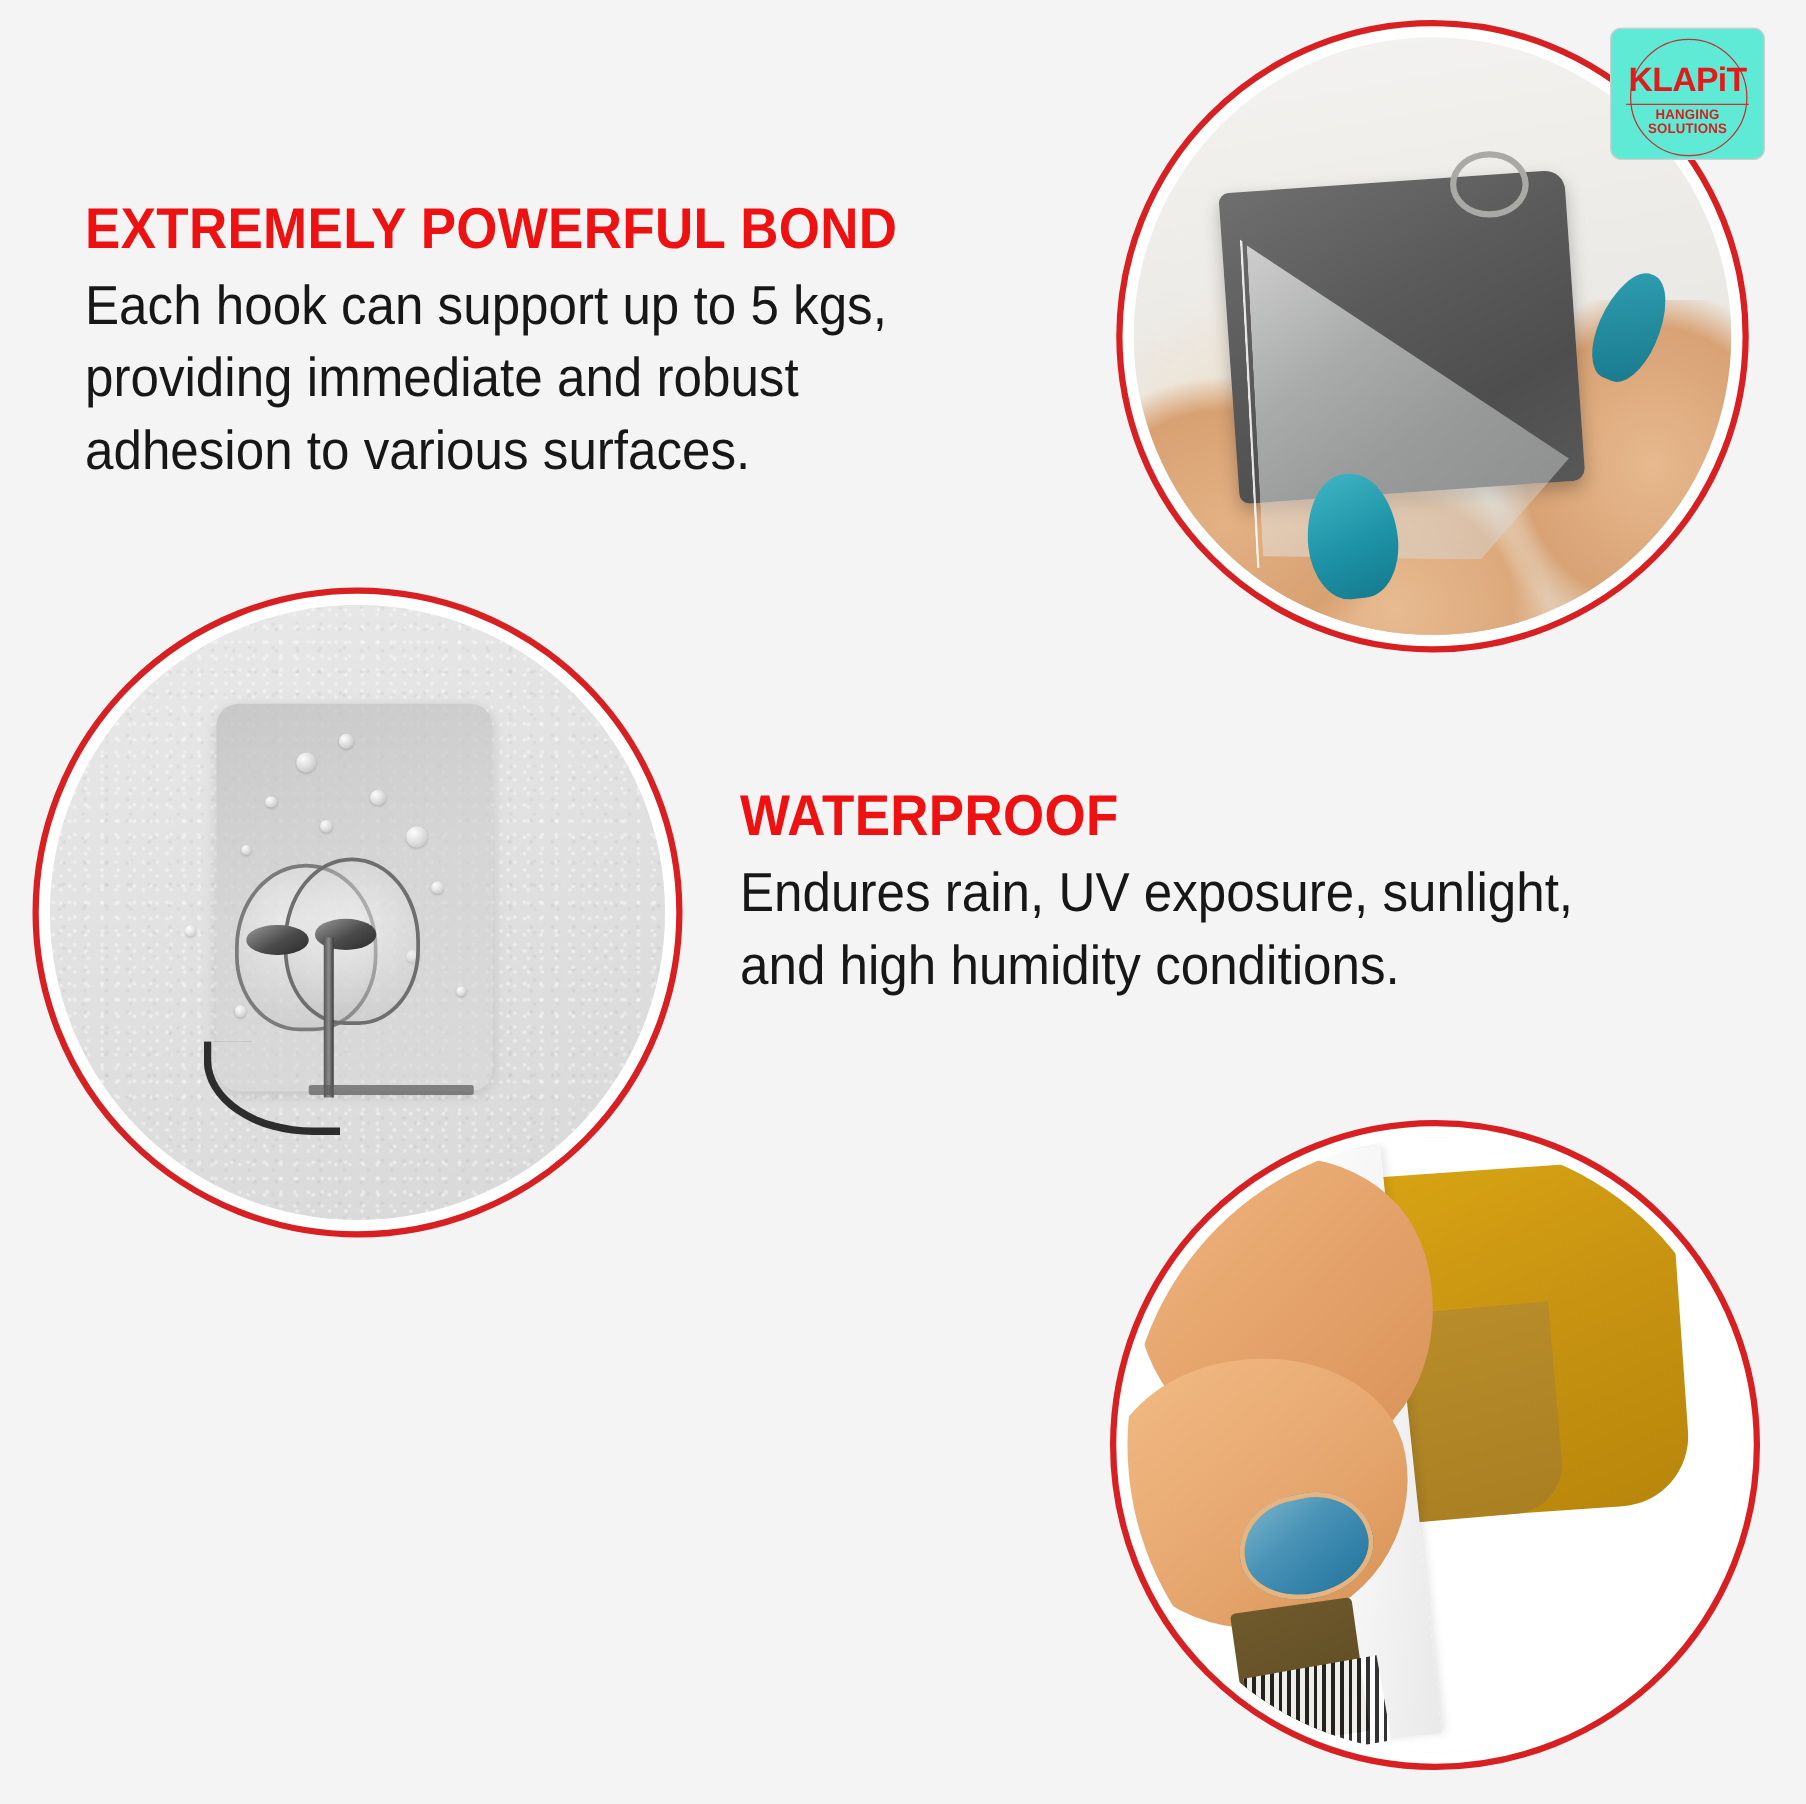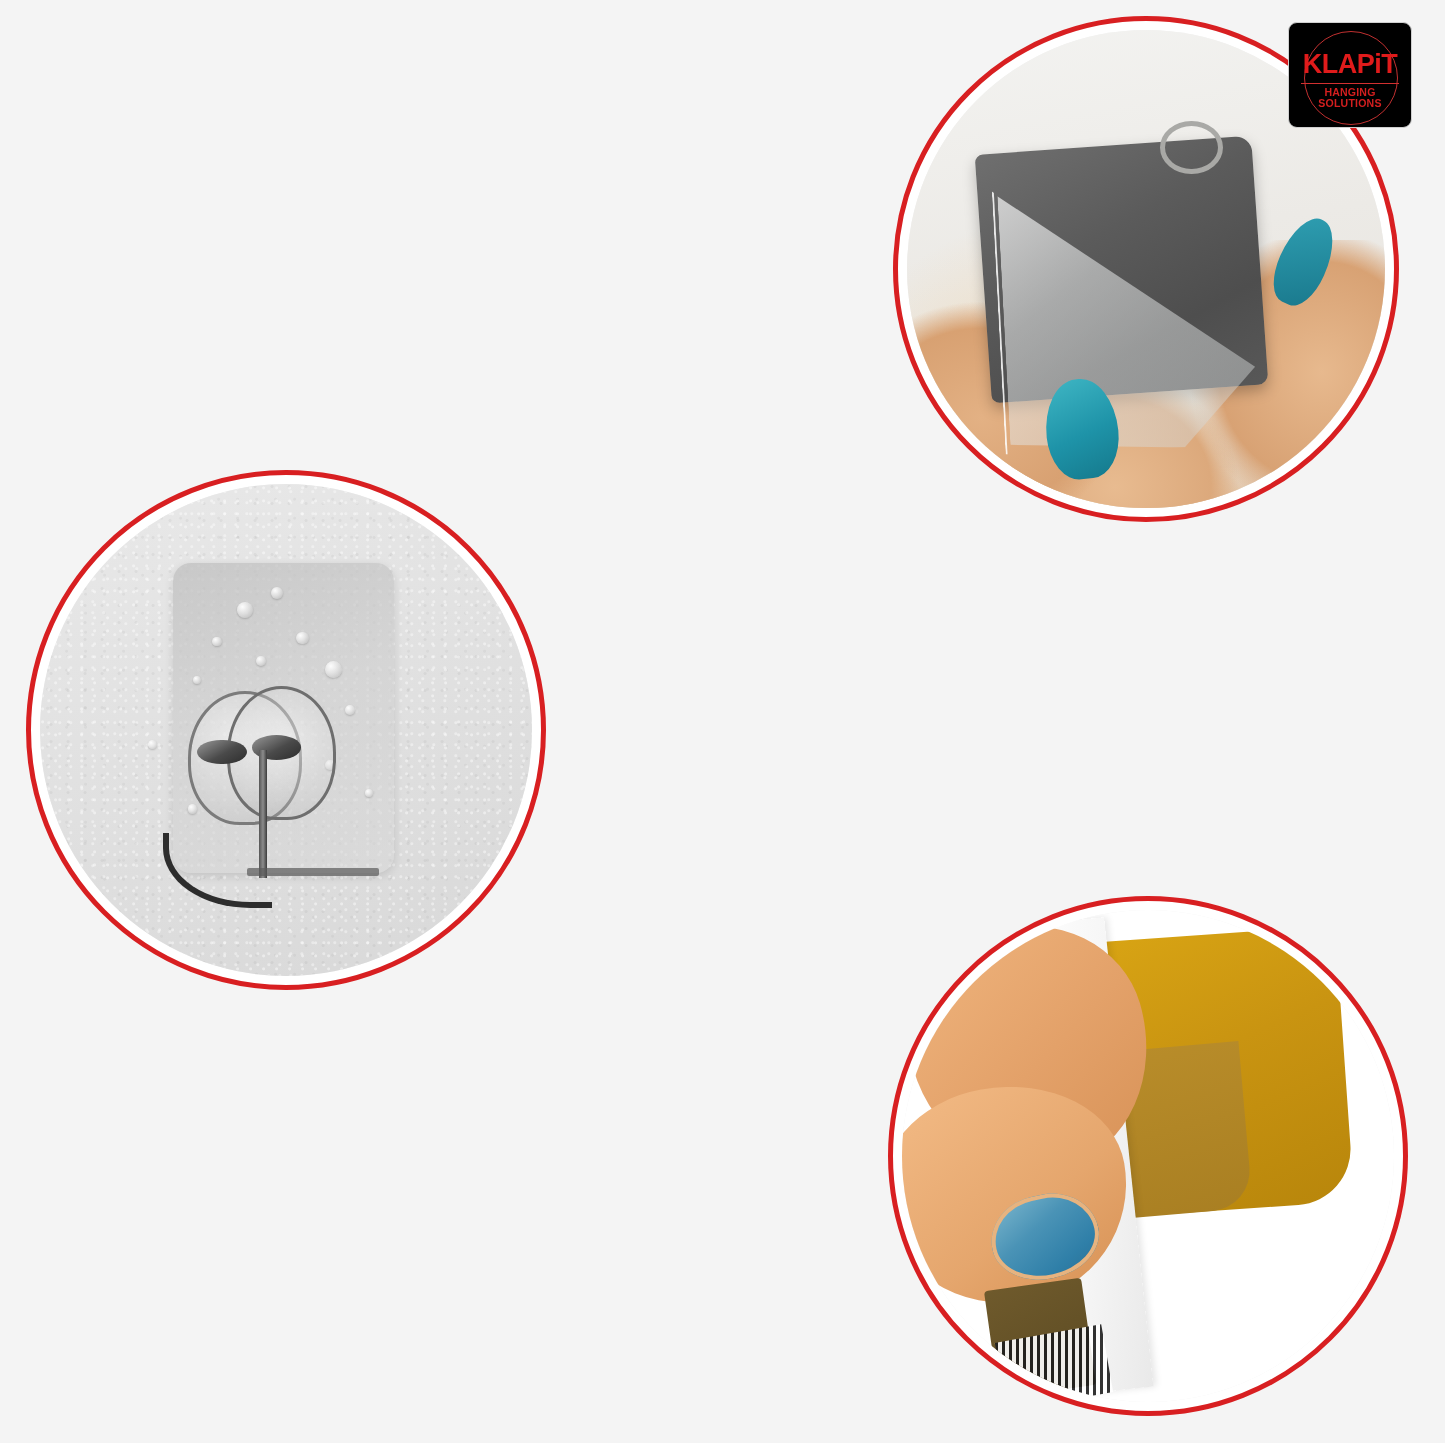--- a/index.html
+++ b/index.html
@@ -251,21 +251,21 @@
     background: repeating-linear-gradient(100deg, #1d1d1d 0 3px, #ffffff 3px 7px);
     transform: rotate(-10deg);
     opacity: 0.9;
   }
 
   
   #brand-logo {
     position: absolute;
     left: 1288px; top: 22px;
     width: 124px; height: 106px;
-    background: #000000;
+    background: #5eead4;
     border: 1px solid #cfcfcf;
     border-radius: 9px;
     box-sizing: border-box;
     overflow: hidden;
   }
   .logo-ring {
     position: absolute;
     left: 50%; top: 52%;
     width: 92px; height: 92px;
     margin-left: -46px; margin-top: -46px;
@@ -297,21 +297,36 @@
     letter-spacing: 0.2px;
     line-height: 1;
     transform: scaleX(0.96);
   }
 </style>
 </head>
 <body>
 
 <div class="canvas">
 
-
+  <div class="feature-block" id="block-bond">
+    <h2 class="feature-title">EXTREMELY POWERFUL BOND</h2>
+    <p class="feature-body">
+      <span>Each hook can support up to 5 kgs,</span>
+      <span>providing immediate and robust</span>
+      <span>adhesion to various surfaces.</span>
+    </p>
+  </div>
+
+  <div class="feature-block" id="block-water">
+    <h2 class="feature-title">WATERPROOF</h2>
+    <p class="feature-body">
+      <span>Endures rain, UV exposure, sunlight,</span>
+      <span>and high humidity conditions.</span>
+    </p>
+  </div>
 
 
   <div class="photo-circle" id="photo-peel-film">
     <div class="photo-inner">
       <div class="pf-bg"></div>
       <div class="pf-hand"></div>
       <div class="pf-strip"></div>
       <div class="pf-ring"></div>
       <div class="pf-film"></div>
       <div class="pf-film-edge"></div>

